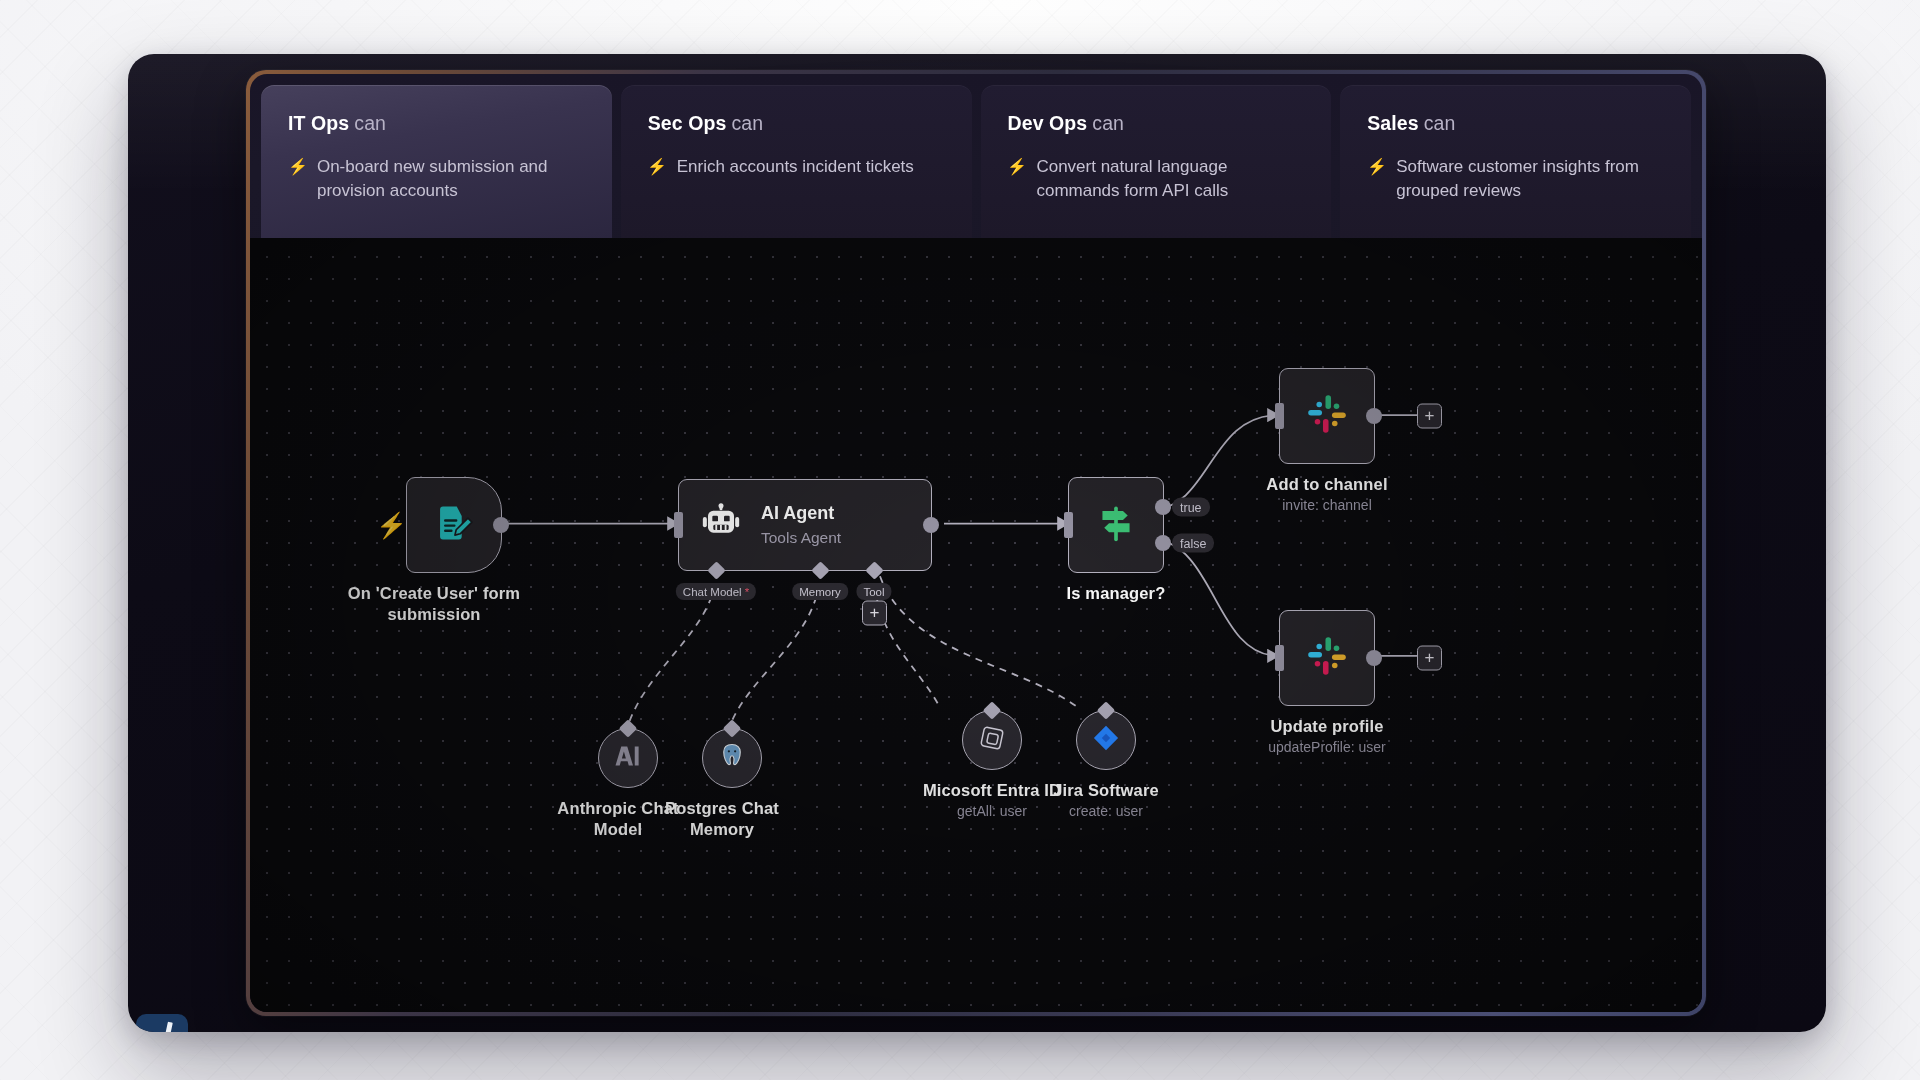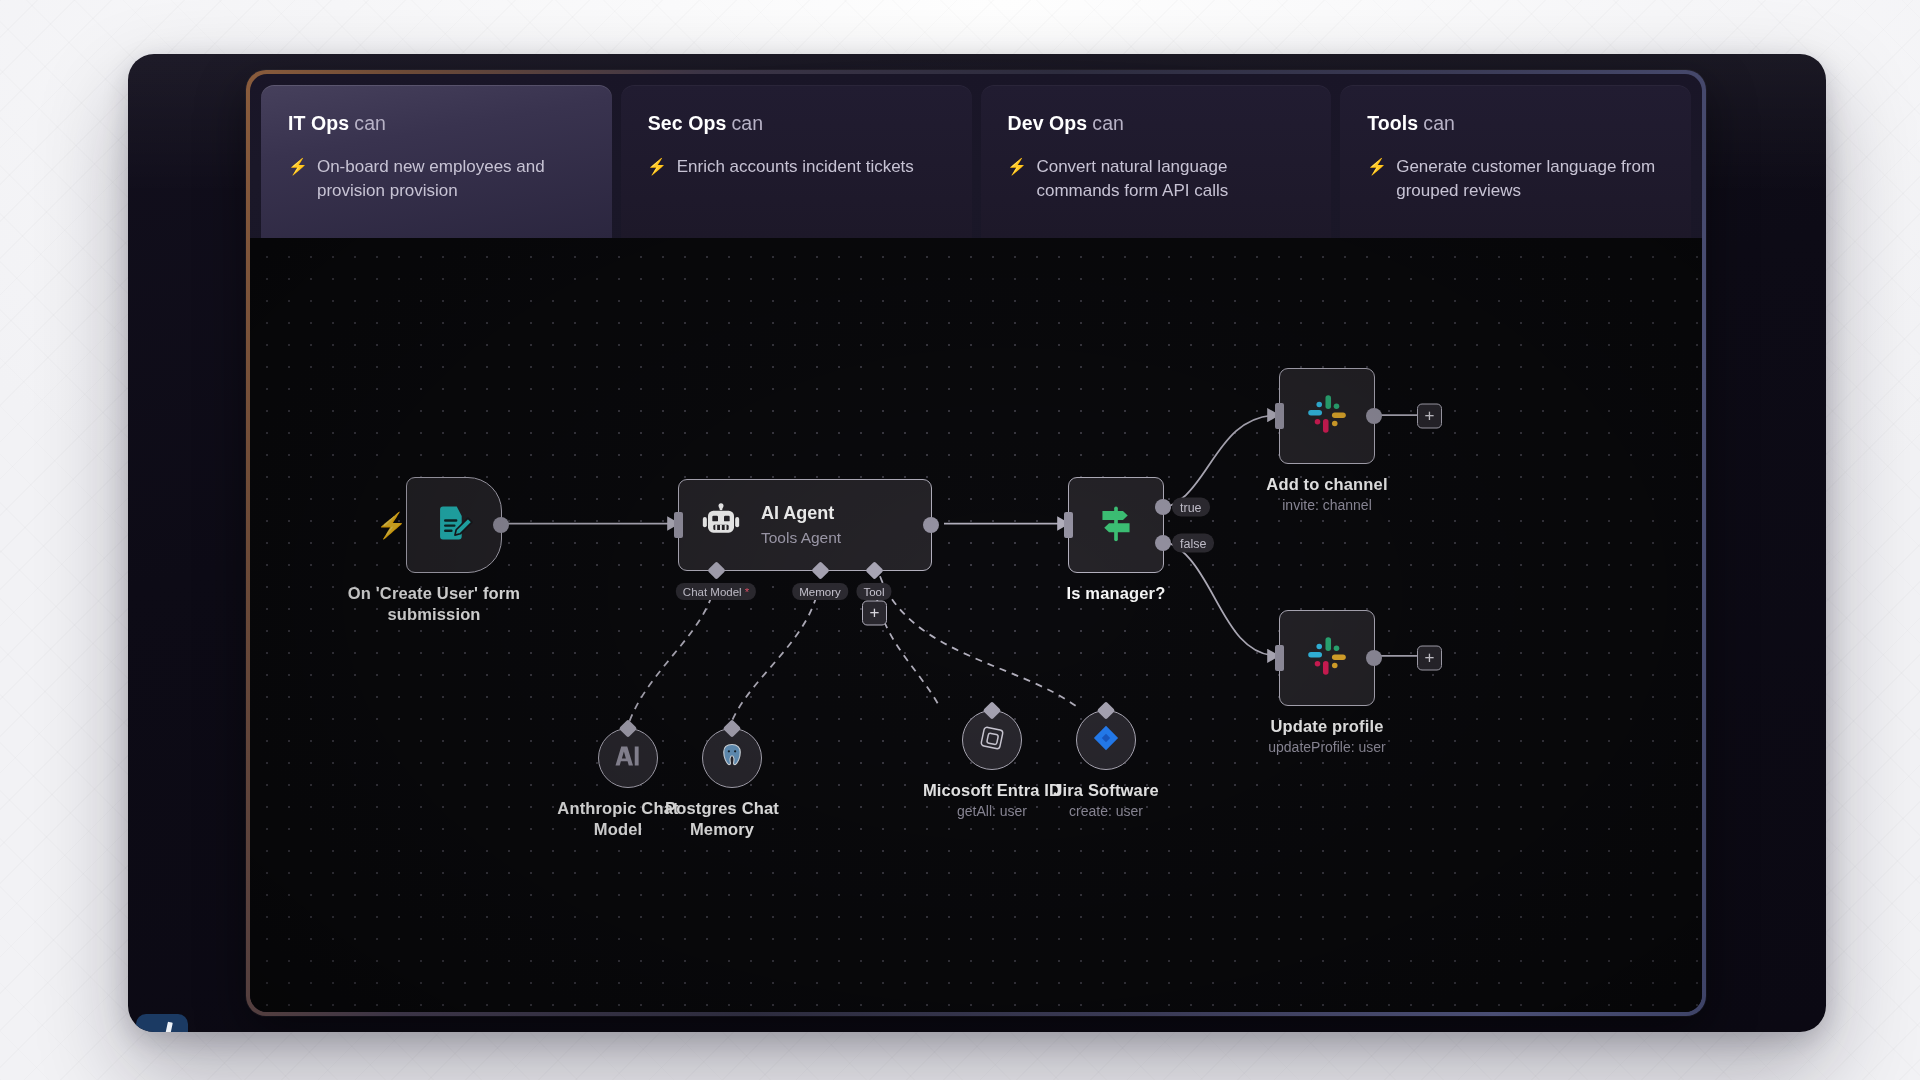--- a/index.html
+++ b/index.html
@@ -331,21 +331,21 @@
       <div class="screen">
 
         <div class="persona-strip">
 
           <div class="persona-card active">
             <div class="persona-title">
               <span class="who">IT Ops</span><span class="can">can</span>
             </div>
             <div class="persona-desc">
               <span class="bolt">⚡</span>
-              <span>On-board new employees and provision provision</span>
+              <span>On-board new submission and provision accounts</span>
             </div>
           </div>
 
           <div class="persona-card">
             <div class="persona-title">
               <span class="who">Sec Ops</span><span class="can">can</span>
             </div>
             <div class="persona-desc">
               <span class="bolt">⚡</span>
               <span>Enrich accounts incident tickets</span>
@@ -357,25 +357,25 @@
               <span class="who">Dev Ops</span><span class="can">can</span>
             </div>
             <div class="persona-desc">
               <span class="bolt">⚡</span>
               <span>Convert natural language commands form API calls</span>
             </div>
           </div>
 
           <div class="persona-card">
             <div class="persona-title">
-              <span class="who">Tools</span><span class="can">can</span>
+              <span class="who">Sales</span><span class="can">can</span>
             </div>
             <div class="persona-desc">
               <span class="bolt">⚡</span>
-              <span>Generate customer language from grouped reviews</span>
+              <span>Software customer insights from grouped reviews</span>
             </div>
           </div>
 
         </div>
 
         <div class="canvas">
 
           <svg class="wires" viewBox="0 0 1452 778" preserveAspectRatio="none">
             <defs>
               <marker id="arw" markerWidth="8" markerHeight="8" refX="6" refY="4" orient="auto">

